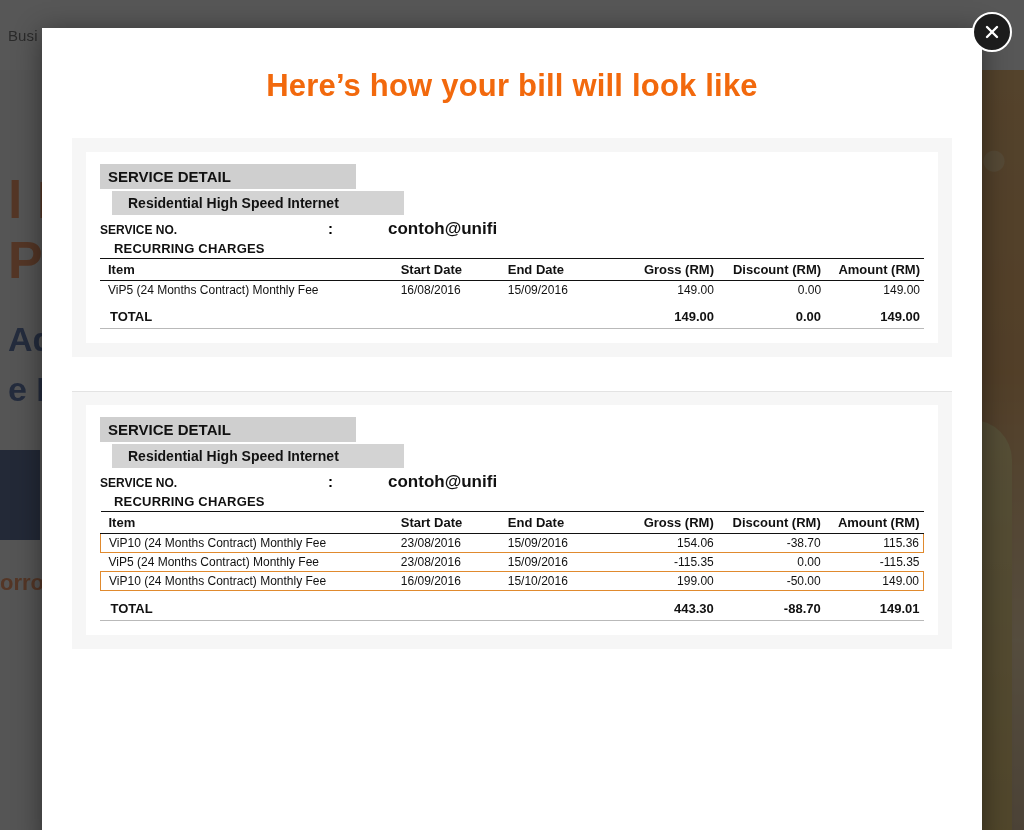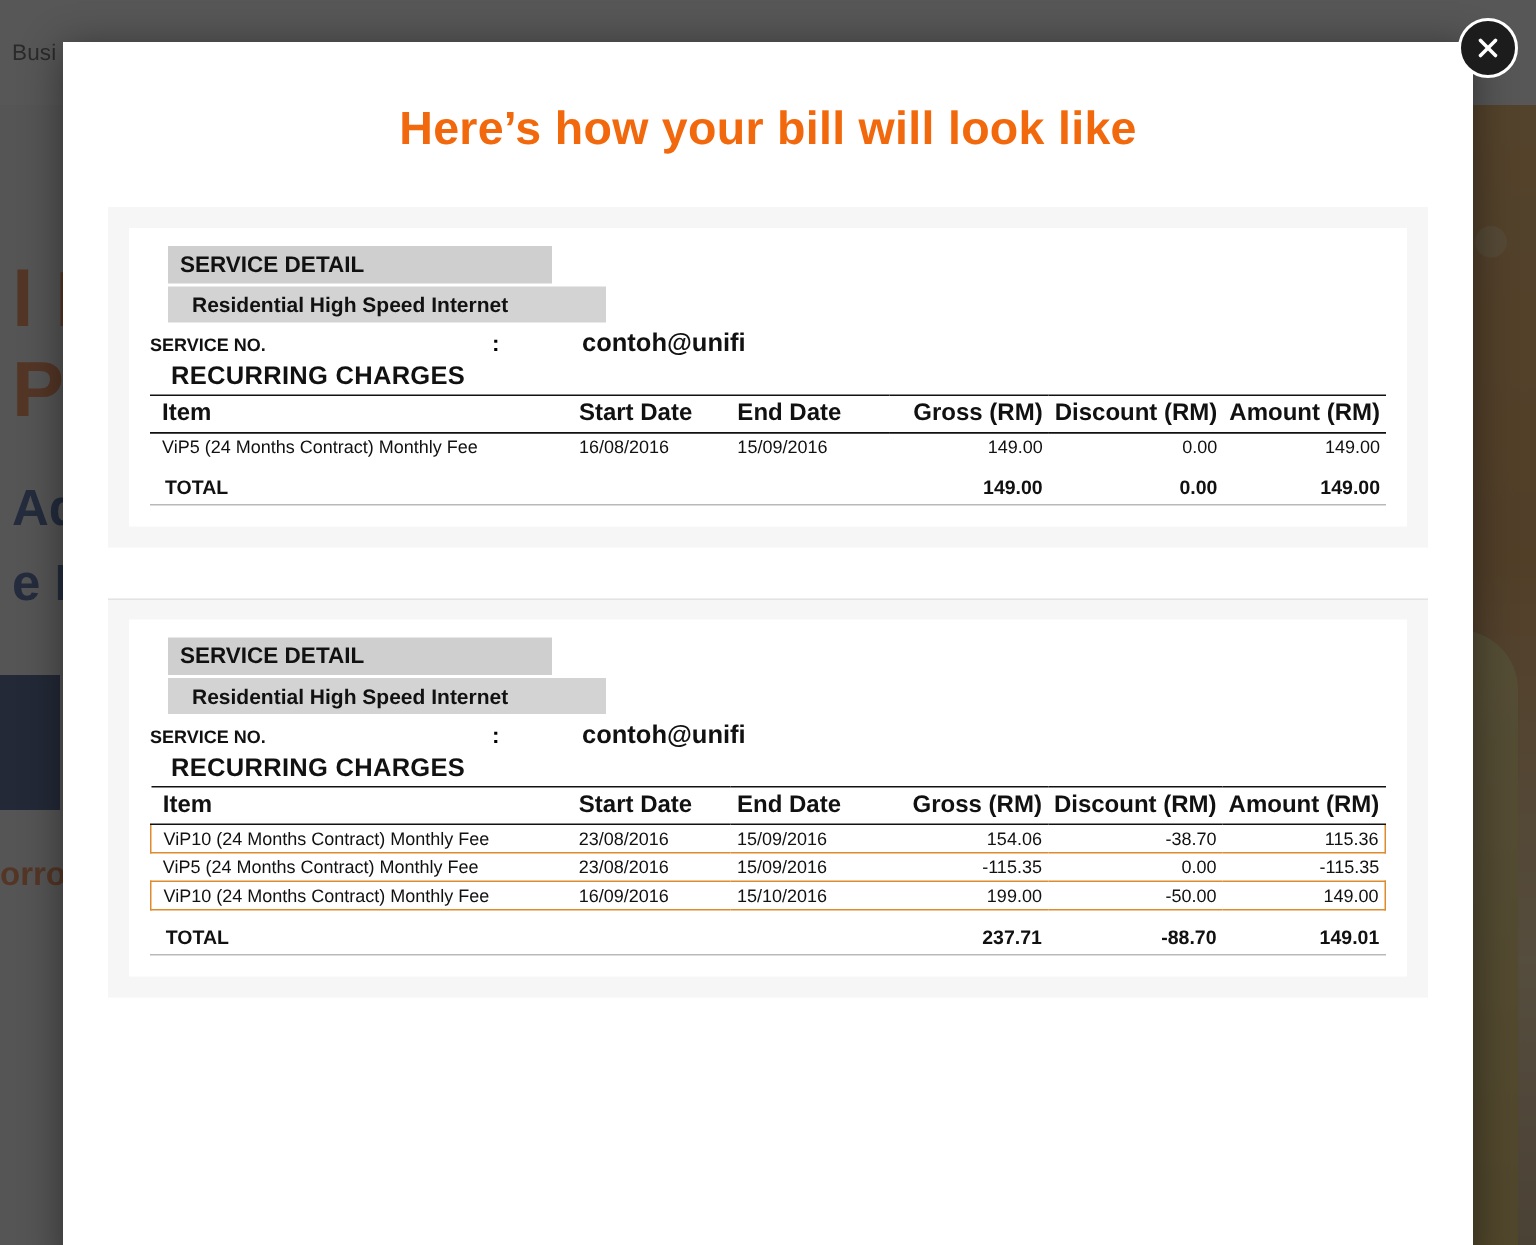--- a/index.html
+++ b/index.html
@@ -164,21 +164,20 @@
     position: relative;
   }
 
   .svc-detail-bar {
     background: #cfcfcf;
     font-weight: bold;
     font-size: 15px;
     color: #111;
     padding: 4px 8px;
     width: 256px;
-    margin-left: 12px;
   }
   .svc-product-bar {
     background: #d3d3d3;
     font-weight: bold;
     font-size: 14px;
     color: #111;
     padding: 4px 24px 4px 16px;
     width: 292px;
     margin-left: 12px;
     margin-top: 2px;
@@ -199,37 +198,37 @@
     font-size: 15px;
     width: 60px;
   }
   .svc-no-value {
     font-weight: bold;
     font-size: 17px;
     color: #111;
   }
   .recurring-label {
     font-weight: bold;
-    font-size: 17px;
+    font-size: 13px;
     letter-spacing: .2px;
     color: #111;
     margin-top: 2px;
     padding-left: 14px;
   }
 
   table.bill {
     width: 100%;
     border-collapse: collapse;
     font-size: 12px;
     color: #111;
     margin-top: 2px;
   }
   table.bill th {
     font-weight: bold;
-    font-size: 16px;
+    font-size: 13px;
     padding: 3px 4px;
     border-top: 1.5px solid #111;
     border-bottom: 1.5px solid #111;
     text-align: right;
     white-space: nowrap;
   }
   table.bill th.c-item { text-align: left; padding-left: 8px; }
   table.bill th.c-start, table.bill th.c-end { text-align: left; }
   table.bill td {
     padding: 2px 4px;
@@ -420,21 +419,21 @@
               <td class="c-start">16/09/2016</td>
               <td class="c-end">15/10/2016</td>
               <td class="c-gross">199.00</td>
               <td class="c-disc">-50.00</td>
               <td class="c-amount">149.00</td>
             </tr>
             <tr class="total">
               <td class="c-item">TOTAL</td>
               <td class="c-start"></td>
               <td class="c-end"></td>
-              <td class="c-gross">237.71</td>
+              <td class="c-gross">443.30</td>
               <td class="c-disc">-88.70</td>
               <td class="c-amount">149.01</td>
             </tr>
           </tbody>
         </table>
         <div class="total-rule"></div>
       </div>
     </div>
   </div>
 

